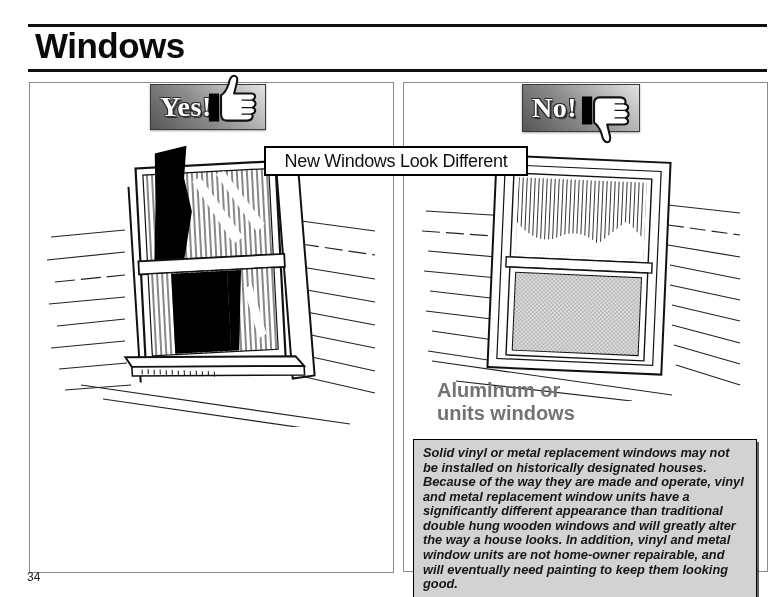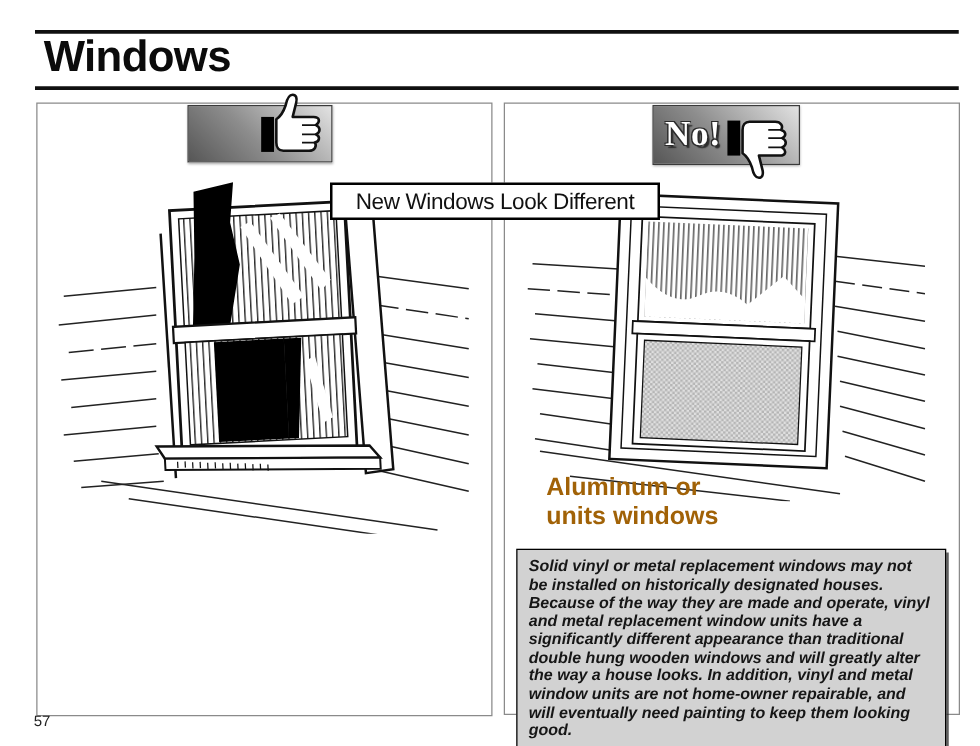--- a/index.html
+++ b/index.html
@@ -23,21 +23,21 @@
               text-shadow:-1px -1px 0 #2b2b2b,1px -1px 0 #2b2b2b,-1px 1px 0 #2b2b2b,2px 2px 1px #2b2b2b;}
   .thumb{position:absolute;width:56px;height:56px;}
   .badge-yes .thumb{right:1px;top:-12px;}
   .badge-no .thumb{right:2px;top:4px;}
   .banner{position:absolute;left:264px;top:146px;width:260px;height:26px;background:#fff;
           border:2px solid #000;display:flex;align-items:center;justify-content:center;
           font-size:18px;font-weight:normal;letter-spacing:-0.3px;z-index:5;}
   .illus{position:absolute;}
   .illus-left{left:15px;top:58px;}
   .illus-right{left:18px;top:70px;}
-  .caption{position:absolute;font-weight:bold;font-size:20px;color:#a16207;}
+  .caption{position:absolute;font-weight:bold;font-size:20px;color:#737373;}
   .caption-left{left:40px;top:334px;}
   .caption-right{left:33px;top:296px;line-height:1.15;}
   .note{position:absolute;background:#d2d2d2;border:1px solid #000;
         box-shadow:2px 3px 0 rgba(40,40,40,.75);
         font-weight:bold;font-style:italic;color:#161616;padding:6px 9px;}
   .note-left{left:10px;top:406px;width:318px;font-size:13.2px;line-height:1.22;}
   .note-right{left:9px;top:356px;width:324px;font-size:12.8px;line-height:1.14;}
   .page-number{position:absolute;left:27px;top:570px;font-size:12px;color:#222;}
 </style>
 </head>
@@ -165,20 +165,21 @@
 
     <div class="caption caption-right">
       <span>Aluminum or</span><br>
       <span>units windows</span>
     </div>
 
     <div class="note note-right">Solid vinyl or metal replacement windows may not be installed on historically designated houses. Because of the way they are made and operate, vinyl and metal replacement window units have a significantly different appearance than traditional double hung wooden windows and will greatly alter the way a house looks. In addition, vinyl and metal window units are not home-owner repairable, and will eventually need painting to keep them looking good.</div>
   </section>
 
   <div class="badge badge-yes">
+    <span class="badge-text">Yes!</span>
     <svg class="thumb" viewBox="0 0 60 60">
       <rect x="1" y="22" width="11" height="30" fill="#000"></rect>
       <path d="M14,24 C17,22 20,18 22,12 C23,7 25,3 28,3 C31,3 32,6 31,10 L28,22 L46,22
                C51,22 52,26 48,29 C52,31 52,35 48,37 C52,39 51,43 47,44 C49,47 47,51 42,51
                L20,51 C16,51 14,48 14,44 Z" fill="#fff" stroke="#111" stroke-width="2.2" stroke-linejoin="round"></path>
       <path d="M48,29 L36,29 M48,37 L36,37 M47,44 L36,44" stroke="#111" stroke-width="1.4" fill="none"></path>
     </svg>
   </div>
 
   <div class="badge badge-no">
@@ -189,14 +190,14 @@
         <path d="M14,24 C17,22 20,18 22,12 C23,7 25,3 28,3 C31,3 32,6 31,10 L28,22 L46,22
                  C51,22 52,26 48,29 C52,31 52,35 48,37 C52,39 51,43 47,44 C49,47 47,51 42,51
                  L20,51 C16,51 14,48 14,44 Z" fill="#fff" stroke="#111" stroke-width="2.2" stroke-linejoin="round"></path>
         <path d="M48,29 L36,29 M48,37 L36,37 M47,44 L36,44" stroke="#111" stroke-width="1.4" fill="none"></path>
       </g>
     </svg>
   </div>
 
   <div class="banner">New Windows Look Different</div>
 
-  <div class="page-number">57</div>
+  <div class="page-number">34</div>
 </div>
 
 </body></html>

